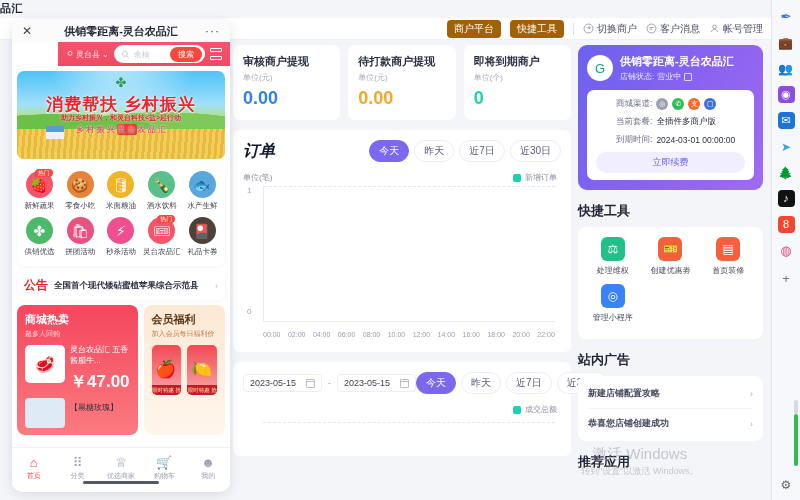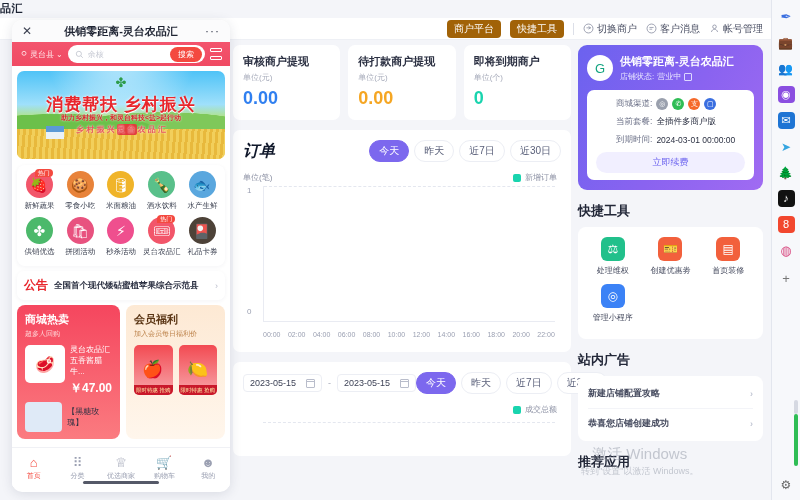--- a/index.html
+++ b/index.html
@@ -149,21 +149,21 @@
     height: 22px; background: #fbfbfc;
     display: flex; align-items: center; justify-content: center; position: relative;
   }
   .phone-head .ph-x { position: absolute; left: 10px; font-size: 12px; color: #3d4252; }
   .phone-head .ph-dots { position: absolute; right: 10px; font-size: 12px; color: #3d4252; letter-spacing: 1px; }
   .phone-title { font-size: 11px; font-weight: bold; color: #1f2433; }
 
   .phone-search {
     height: 16px; background: #f4516c;
     background: linear-gradient(180deg,#f3546d,#f04a63);
-    display: flex; align-items: center; gap: 5px; padding: 12px 8px;
+    display: flex; align-items: center; gap: 5px; padding: 12px 8px; margin-left: 46px;
   }
   .loc { font-size: 8px; color: #ffe3e7; display: flex; align-items: center; gap: 2px; white-space: nowrap; }
   .search-box {
     flex: 1; height: 18px; background: #fff; border-radius: 9px;
     display: flex; align-items: center; padding: 0 3px 0 7px; gap: 4px;
   }
   .search-ph { font-size: 8px; color: #c6c9d3; flex: 1; }
   .search-go {
     background: #f4493f; color: #fff; font-size: 8px;
     border-radius: 9px; padding: 2px 8px;
@@ -260,21 +260,21 @@
   .promo-left .promo-sub { color: #ffe2e2; }
   .promo-right .promo-h { color: #5a3514; }
   .promo-right .promo-sub { color: #b5763a; }
   .prod-row { display: flex; gap: 5px; margin-top: 6px; }
   .prod-thumb {
     width: 40px; height: 38px; border-radius: 5px; background: #fff;
     display: flex; align-items: center; justify-content: center; font-size: 16px;
   }
   .prod-info { flex: 1; min-width: 0; }
   .prod-name { font-size: 8px; color: #fff; line-height: 1.35; }
-  .prod-price { font-size: 12px; font-weight: bold; color: #fff; margin-top: 3px; }
+  .prod-price { font-size: 17px; font-weight: bold; color: #fff; margin-top: 3px; }
   .mini-card {
     flex: 1; height: 50px; border-radius: 5px; margin-top: 6px;
     background: linear-gradient(180deg,#f24a52,#f8a7ab);
     position: relative; overflow: hidden;
   }
   .mini-card .fruit {
     position:absolute; left:50%; top:14px; transform:translateX(-50%);
     font-size: 17px;
   }
   .mini-card .cap {

